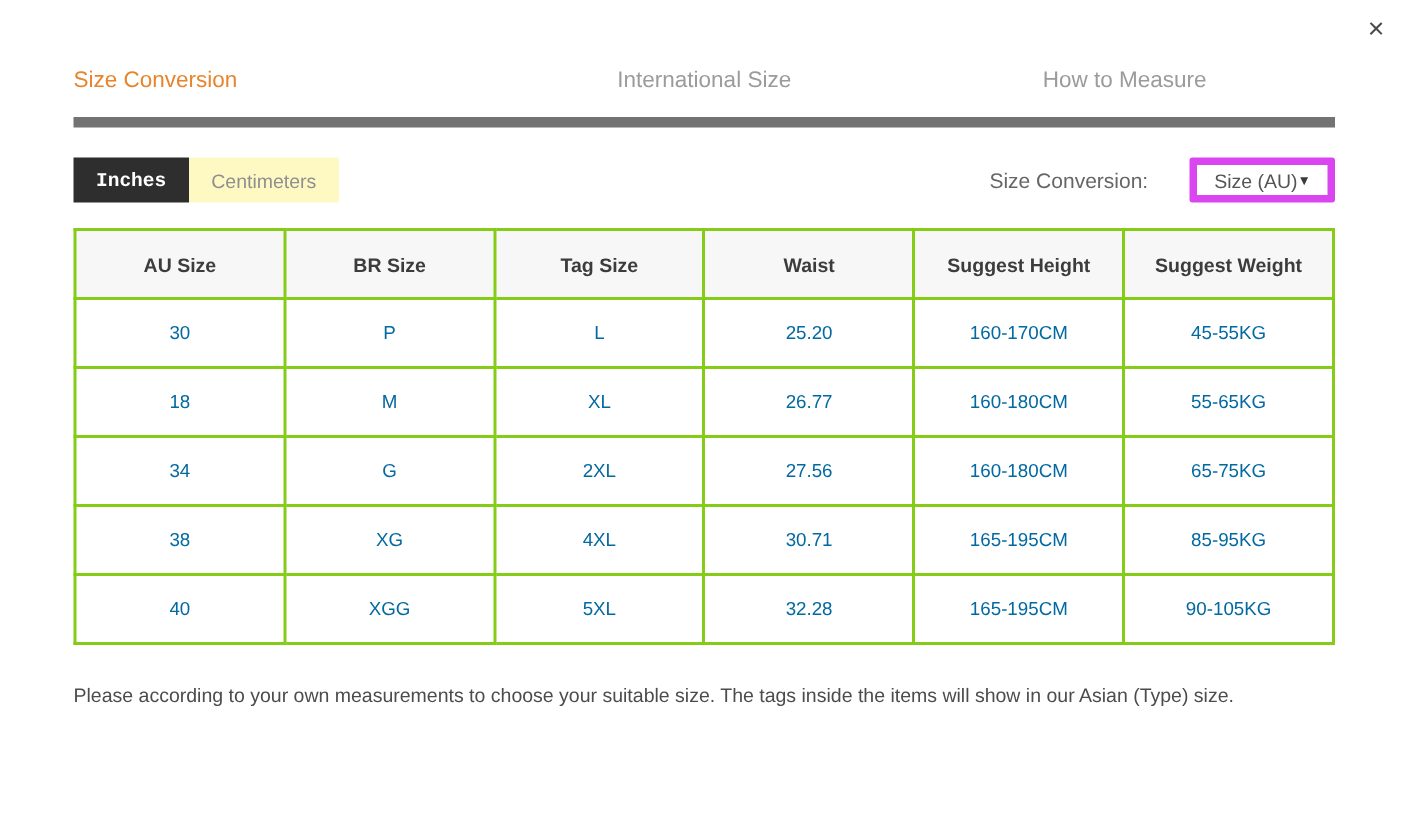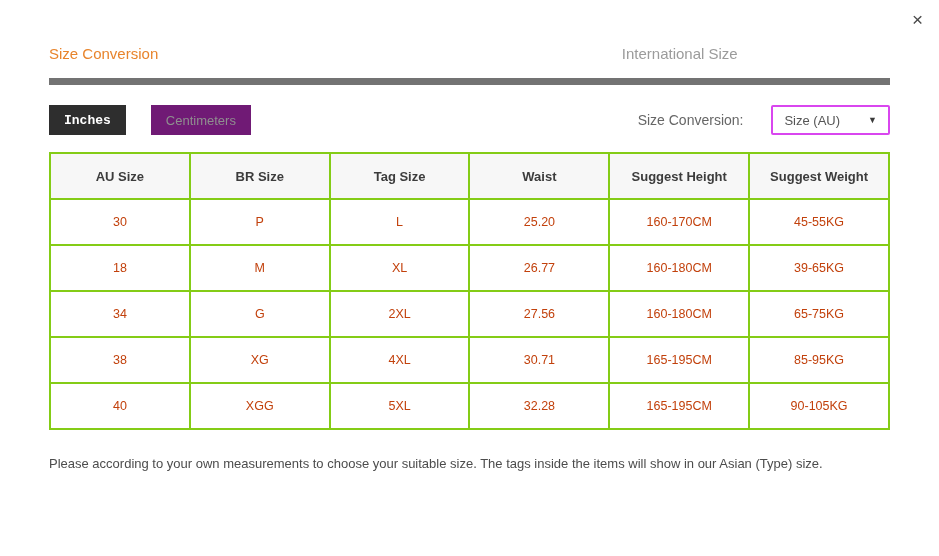--- a/index.html
+++ b/index.html
@@ -60,34 +60,33 @@
     border: none;
     font-family: inherit;
   }
   .unit-btn.active {
     background: #2e2e2e;
     color: #fff;
     font-weight: bold;
     font-family: Liberation Mono, monospace;
   }
   .unit-btn.inactive {
-    background: #701a75;
+    background: #fef9c3;
     color: #8f8f8f;
-    margin-left: 25px;
   }
   .size-select-wrap { display: flex; align-items: center; }
   .size-select-label { font-size: 14px; color: #666; margin-right: 28px; }
   .size-select {
-    border: 2px solid #d946ef;
+    border: 5px solid #d946ef;
     border-radius: 2px;
     height: 30px;
     padding: 0 11px;
     display: flex;
     align-items: center;
-    gap: 28px;
+    gap: 0;
     cursor: pointer;
     background: #fff;
   }
   .size-select-value { font-size: 13px; color: #555; }
   .caret { font-size: 9px; color: #3a3a3a; }
 
   
   table {
     margin-top: 17px;
     width: 100%;
@@ -99,39 +98,40 @@
     text-align: center;
     font-size: 12.5px;
   }
   th {
     background: #f7f7f7;
     height: 46px;
     color: #3c3c3c;
     font-weight: bold;
     font-size: 13px;
   }
-  td { height: 46px; color: #c2410c; }
+  td { height: 46px; color: #0369a1; }
 
   
   .footer-note {
     margin-top: 26px;
     font-size: 13px;
     color: #4c4c4c;
   }
 </style>
 </head>
 <body>
 
 <div class="modal">
 
   <span class="close-btn">×</span>
 
   <div class="tabbar" id="tabbar">
       <div class="tab active">Size Conversion</div>
       <div class="tab">International Size</div>
+      <div class="tab">How to Measure</div>
     </div>
 
   <div class="controls">
     <div class="unit-toggle" id="unit-toggle">
         <button class="unit-btn active">Inches</button>
         <button class="unit-btn inactive">Centimeters</button>
       </div>
 
     <div class="size-select-wrap">
       <span class="size-select-label">Size Conversion:</span>
@@ -161,21 +161,21 @@
           <td>25.20</td>
           <td>160-170CM</td>
           <td>45-55KG</td>
         </tr>
         <tr>
           <td>18</td>
           <td>M</td>
           <td>XL</td>
           <td>26.77</td>
           <td>160-180CM</td>
-          <td>39-65KG</td>
+          <td>55-65KG</td>
         </tr>
         <tr>
           <td>34</td>
           <td>G</td>
           <td>2XL</td>
           <td>27.56</td>
           <td>160-180CM</td>
           <td>65-75KG</td>
         </tr>
         <tr>

